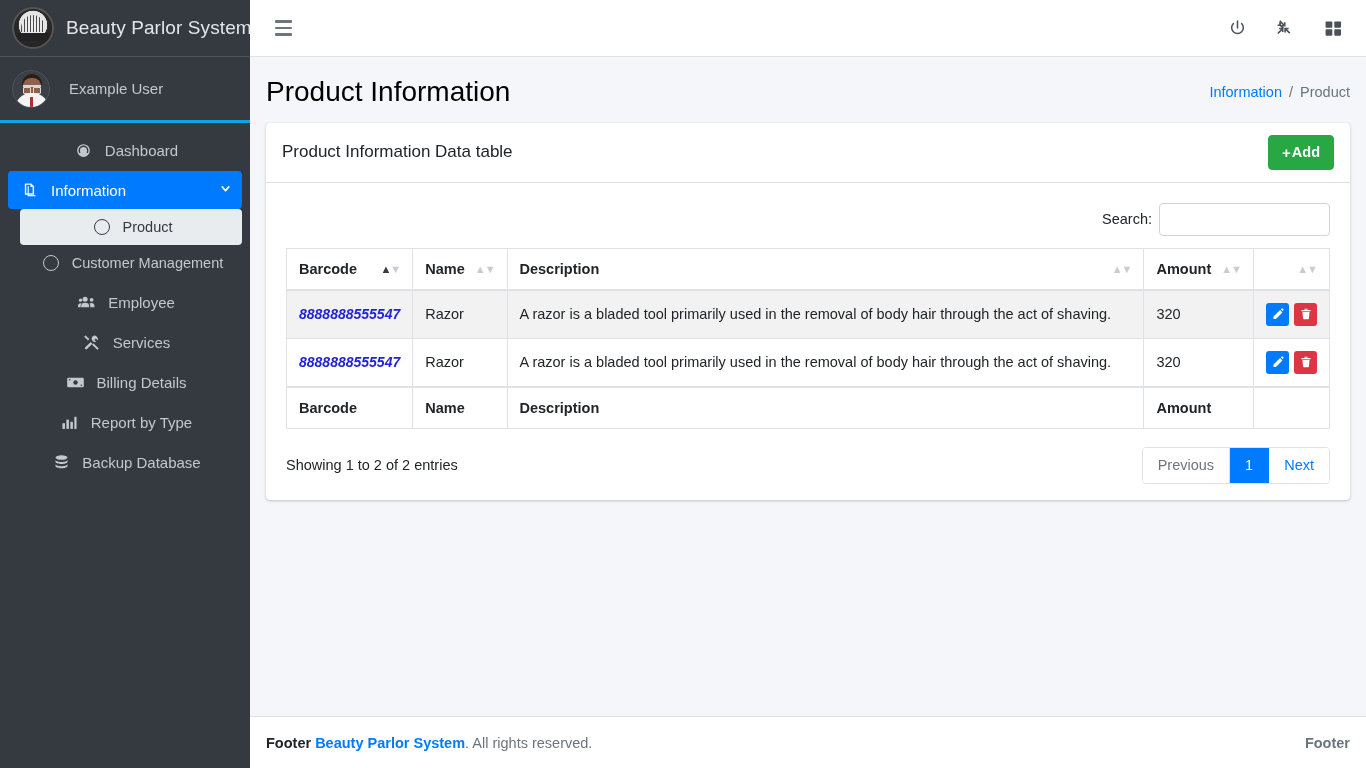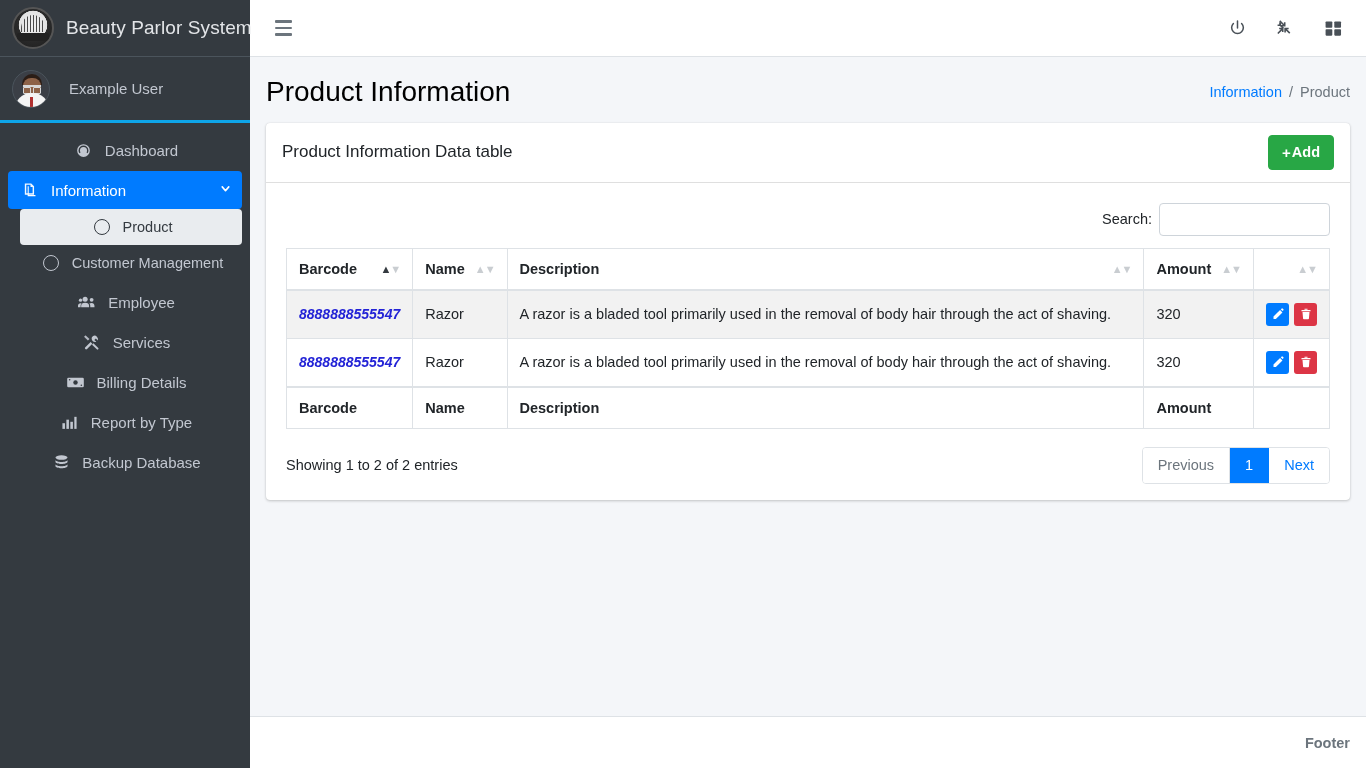--- a/index.html
+++ b/index.html
@@ -691,17 +691,21 @@
               <div class="page-link active">1</div>
               <div class="page-link">Next</div>
             </div>
           </div>
 
         </div>
       </section>
     </div>
 
     <footer class="main-footer">
+      <div>
+        <strong>Footer</strong>
+        <a>Beauty Parlor System</a><span>. All rights reserved.</span>
+      </div>
       <div class="footer-right">Footer</div>
     </footer>
 
   </div>
 </div>
 
 </body></html>

